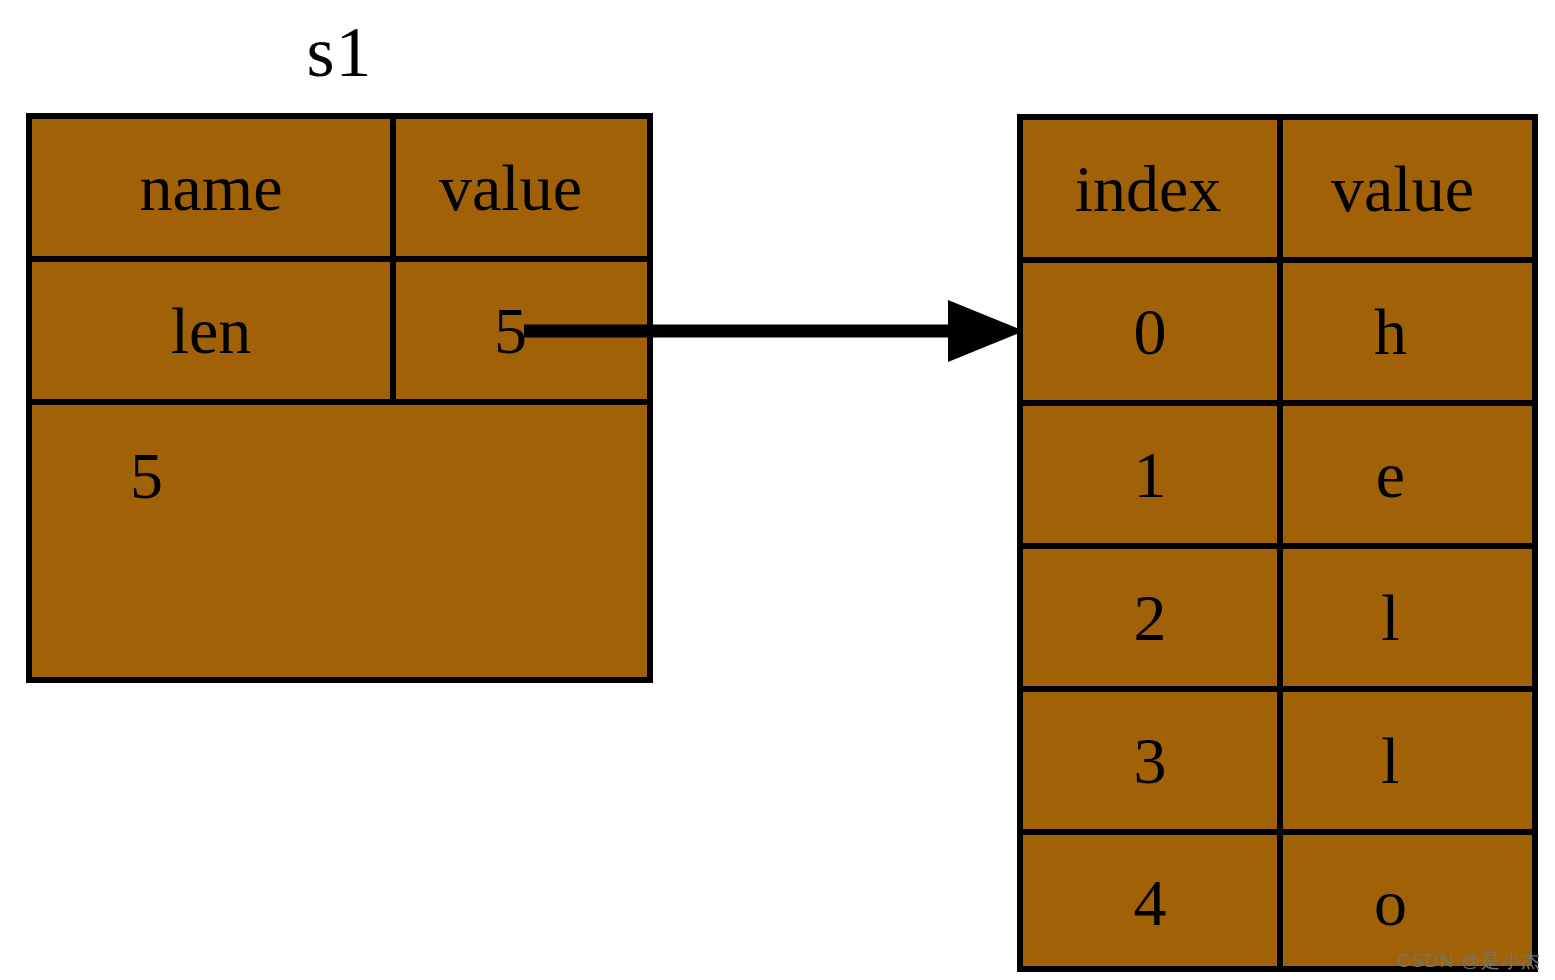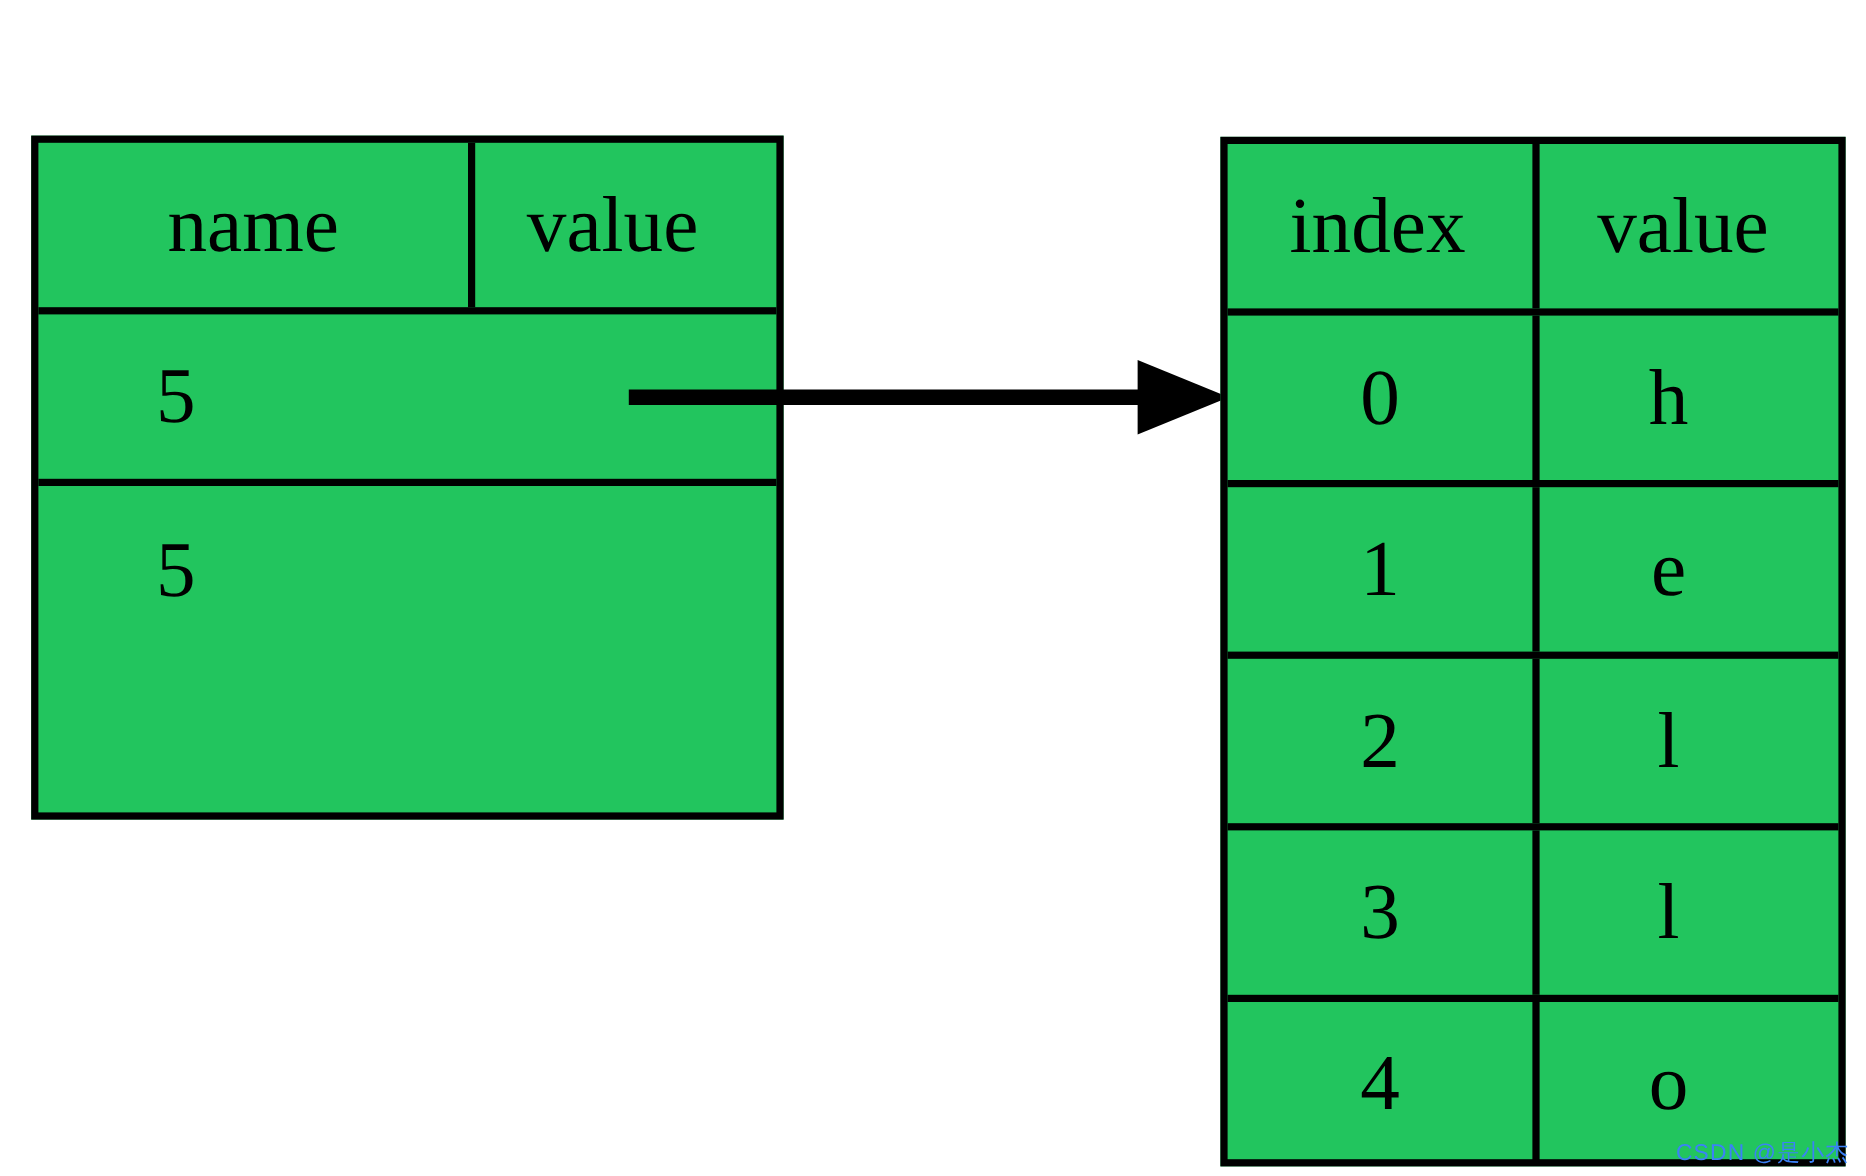--- a/index.html
+++ b/index.html
@@ -33,21 +33,21 @@
     font-size: 72px;
     line-height: 100px;
     letter-spacing: 1px;
   }
 
   
   .box-table {
     position: absolute;
     box-sizing: border-box;
     border: 6px solid #000000;
-    background: #22c55e;
+    background: #a16207;
     display: flex;
     flex-direction: column;
   }
   .box-row {
     display: flex;
     flex-direction: row;
     box-sizing: border-box;
     border-bottom: 6px solid #000000;
     flex: 0 0 auto;
   }
@@ -103,41 +103,43 @@
     width: 502px;
     height: 70px;
   }
 
   
   .watermark {
     position: absolute;
     right: 14px;
     bottom: 6px;
     font-size: 19px;
-    color: #3b82f6;
+    color: #737373;
     font-family: "Liberation Sans", sans-serif;
     letter-spacing: 1px;
     white-space: nowrap;
   }
 </style>
 </head>
 <body>
 
 <div id="stage">
 
+  <div class="struct-title">s1</div>
 
   <div class="box-table" id="struct-table">
 
     <div class="box-row hdr">
       <div class="cell cell-key">name</div>
       <div class="cell cell-value">value</div>
     </div>
 
 
     <div class="box-row">
+      <div class="cell cell-key">len</div>
       <div class="cell cell-value">5</div>
     </div>
 
     <div class="box-row">
       <div class="cell cell-value">5</div>
     </div>
 
   </div>
 
   <svg id="ptr-arrow" viewBox="0 0 502 70">

